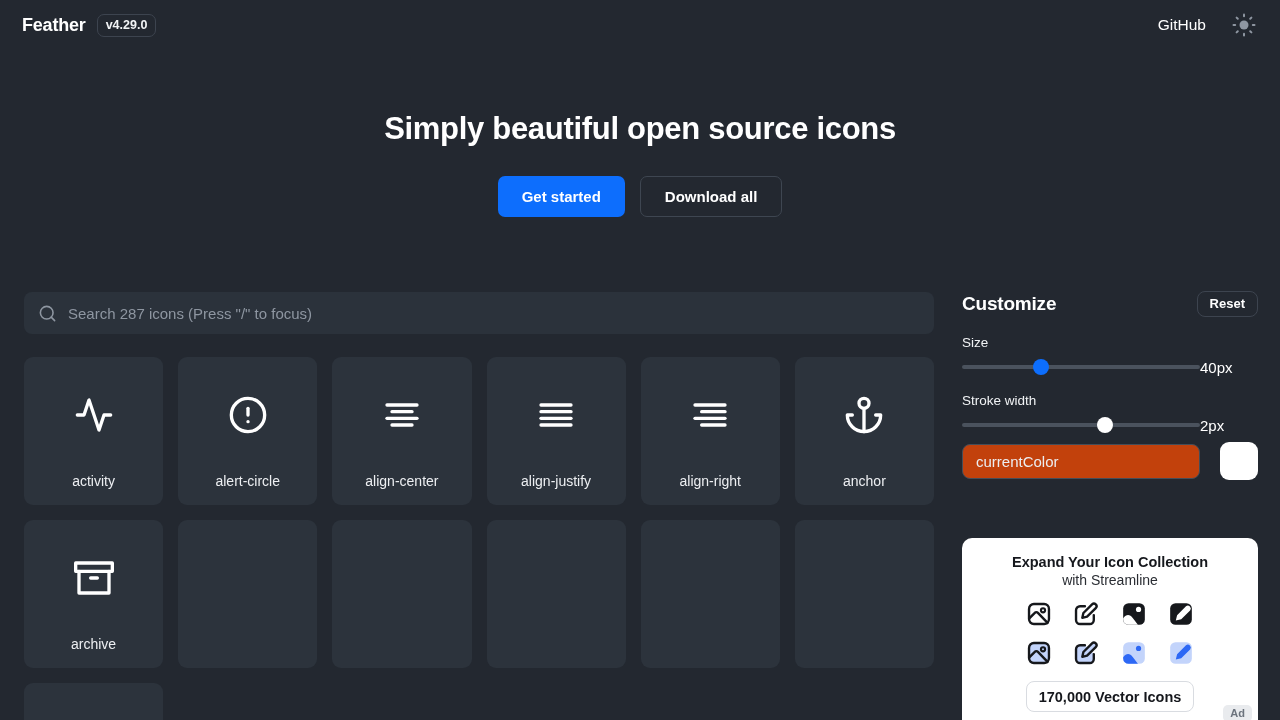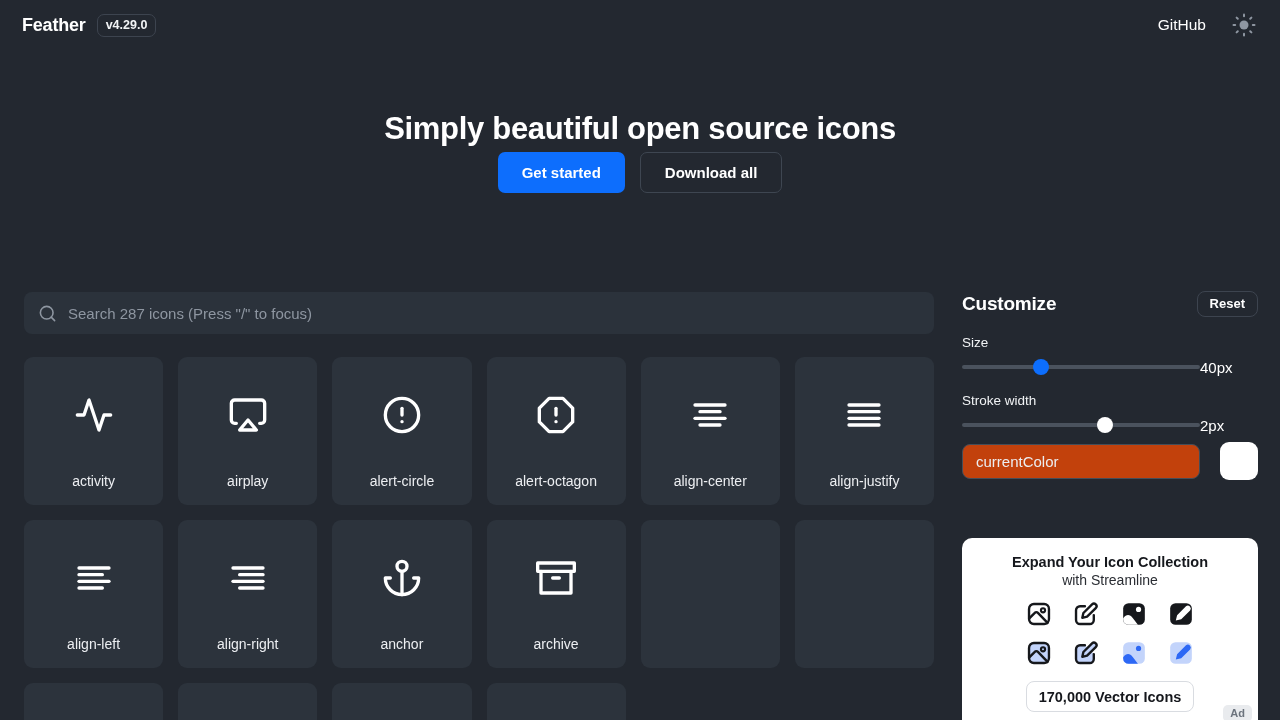--- a/index.html
+++ b/index.html
@@ -26,21 +26,21 @@
   .github-link { font-size:15.5px; font-weight:400; color:#fff; cursor:pointer; }
   .theme-toggle { width:24px; height:24px; color:#8f97a2; cursor:pointer; display:flex; }
   .theme-toggle svg { width:24px; height:24px; }
 
   
   .hero-title {
     position:absolute; top:111px; left:0; width:1280px;
     text-align:center; font-size:31px; font-weight:600; letter-spacing:-0.3px; color:#fff;
   }
   .hero-buttons {
-    position:absolute; top:152px; left:0; width:1280px;
+    position:absolute; top:176px; left:0; width:1280px;
     display:flex; justify-content:center; gap:15px;
   }
   .btn {
     height:41px; border-radius:7px; font-size:15px; font-weight:600;
     display:flex; align-items:center; justify-content:center;
     padding:0 24px; cursor:pointer; font-family:inherit;
   }
   .btn-primary { background:#0d6efd; color:#fff; border:none; }
   .btn-outline { background:transparent; color:#fff; border:1px solid #3e4651; }
 
@@ -176,67 +176,43 @@
 
   <div class="icon-grid" id="icon-grid">
       <div class="icon-card">
         <svg viewBox="0 0 24 24" fill="none" stroke="currentColor" stroke-width="2" stroke-linecap="round" stroke-linejoin="round">
           <polyline points="22 12 18 12 15 21 9 3 6 12 2 12"></polyline>
         </svg>
         <div class="icon-label">activity</div>
       </div>
       <div class="icon-card">
         <svg viewBox="0 0 24 24" fill="none" stroke="currentColor" stroke-width="2" stroke-linecap="round" stroke-linejoin="round">
-          <path d="M5 17H4a2 2 0 0 1-2-2V5a2 2 0 0 1 2-2h16a2 2 0 0 1 2 2v10a2 2 0 0 1-2 2h-1"></path>
-          <polygon points="12 15 17 21 7 21 12 15"></polygon>
-        </svg>
-        <div class="icon-label">airplay</div>
-      </div>
-      <div class="icon-card">
-        <svg viewBox="0 0 24 24" fill="none" stroke="currentColor" stroke-width="2" stroke-linecap="round" stroke-linejoin="round">
           <circle cx="12" cy="12" r="10"></circle>
           <line x1="12" y1="8" x2="12" y2="12"></line>
           <line x1="12" y1="16" x2="12.01" y2="16"></line>
         </svg>
         <div class="icon-label">alert-circle</div>
-      </div>
-      <div class="icon-card">
-        <svg viewBox="0 0 24 24" fill="none" stroke="currentColor" stroke-width="2" stroke-linecap="round" stroke-linejoin="round">
-          <polygon points="7.86 2 16.14 2 22 7.86 22 16.14 16.14 22 7.86 22 2 16.14 2 7.86 7.86 2"></polygon>
-          <line x1="12" y1="8" x2="12" y2="12"></line>
-          <line x1="12" y1="16" x2="12.01" y2="16"></line>
-        </svg>
-        <div class="icon-label">alert-octagon</div>
       </div>
       <div class="icon-card">
         <svg viewBox="0 0 24 24" fill="none" stroke="currentColor" stroke-width="2" stroke-linecap="round" stroke-linejoin="round">
           <line x1="18" y1="10" x2="6" y2="10"></line>
           <line x1="21" y1="6" x2="3" y2="6"></line>
           <line x1="21" y1="14" x2="3" y2="14"></line>
           <line x1="18" y1="18" x2="6" y2="18"></line>
         </svg>
         <div class="icon-label">align-center</div>
       </div>
       <div class="icon-card">
         <svg viewBox="0 0 24 24" fill="none" stroke="currentColor" stroke-width="2" stroke-linecap="round" stroke-linejoin="round">
           <line x1="21" y1="10" x2="3" y2="10"></line>
           <line x1="21" y1="6" x2="3" y2="6"></line>
           <line x1="21" y1="14" x2="3" y2="14"></line>
           <line x1="21" y1="18" x2="3" y2="18"></line>
         </svg>
         <div class="icon-label">align-justify</div>
-      </div>
-      <div class="icon-card">
-        <svg viewBox="0 0 24 24" fill="none" stroke="currentColor" stroke-width="2" stroke-linecap="round" stroke-linejoin="round">
-          <line x1="17" y1="10" x2="3" y2="10"></line>
-          <line x1="21" y1="6" x2="3" y2="6"></line>
-          <line x1="21" y1="14" x2="3" y2="14"></line>
-          <line x1="17" y1="18" x2="3" y2="18"></line>
-        </svg>
-        <div class="icon-label">align-left</div>
       </div>
       <div class="icon-card">
         <svg viewBox="0 0 24 24" fill="none" stroke="currentColor" stroke-width="2" stroke-linecap="round" stroke-linejoin="round">
           <line x1="21" y1="10" x2="7" y2="10"></line>
           <line x1="21" y1="6" x2="3" y2="6"></line>
           <line x1="21" y1="14" x2="3" y2="14"></line>
           <line x1="21" y1="18" x2="7" y2="18"></line>
         </svg>
         <div class="icon-label">align-right</div>
       </div>

